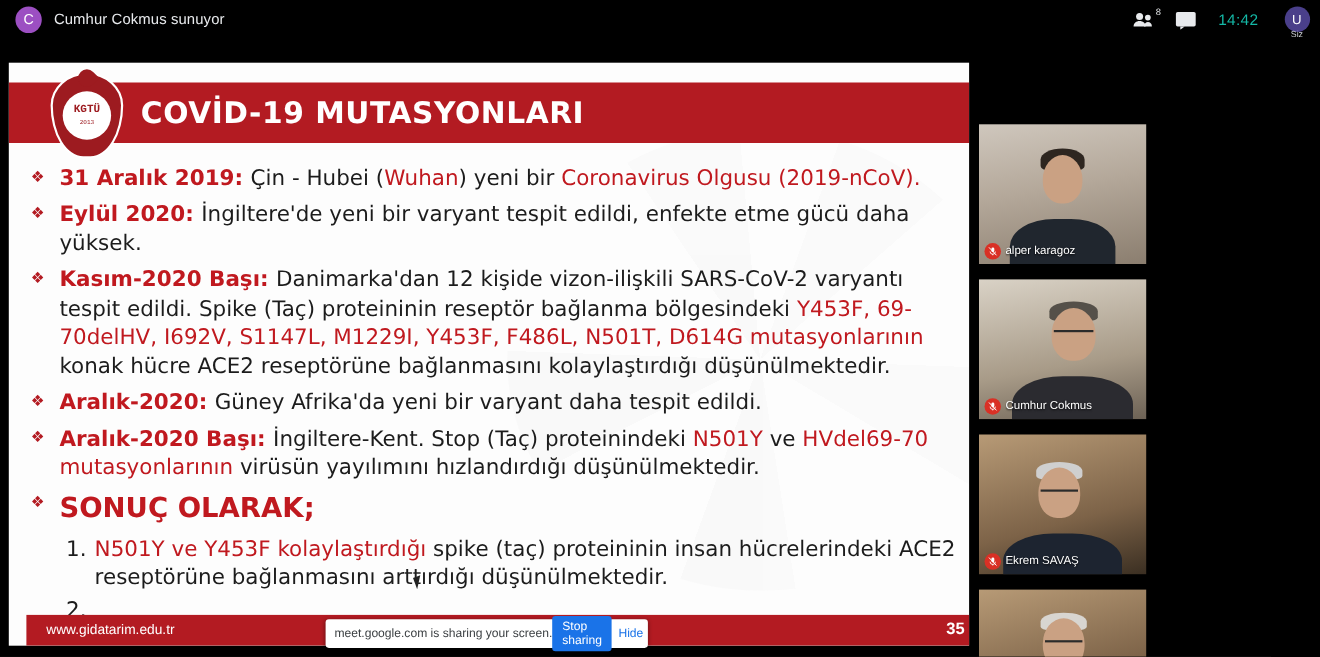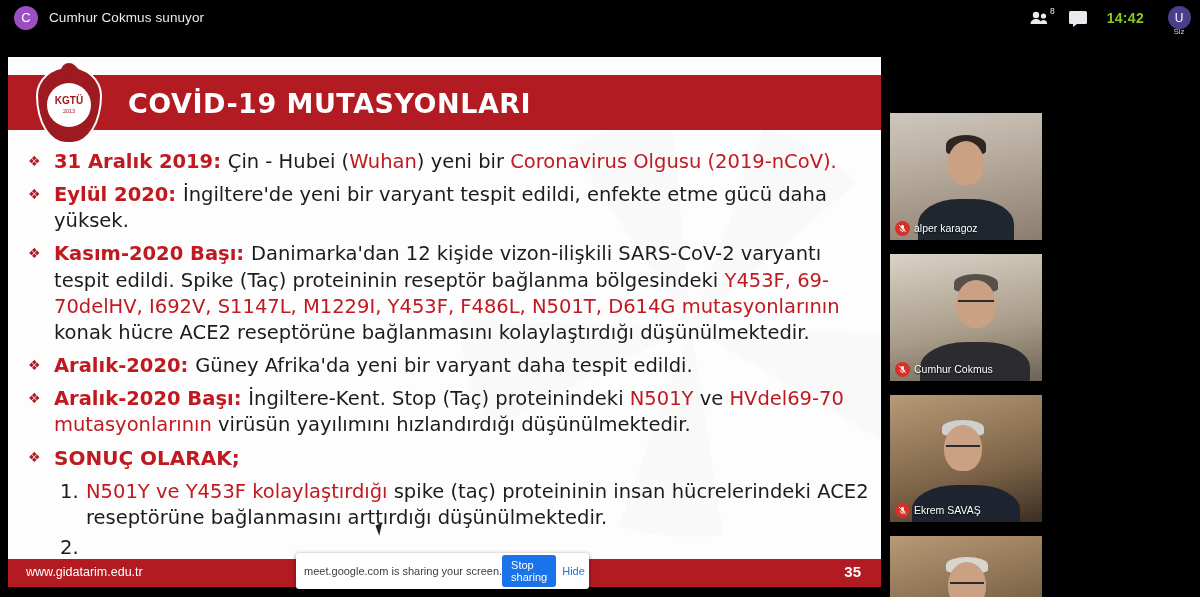--- a/index.html
+++ b/index.html
@@ -60,25 +60,24 @@
     position: relative;
   }
   .tb-icon svg { display: block; }
   .participants-count {
     position: absolute;
     top: 6px; right: 4px;
     font-size: 8.5px;
     color: #e8eaed;
   }
   .clock {
-    color: #84cc16;
+    color: #14b8a6;
     font-size: 14px;
     margin: 0 14px 0 10px;
     letter-spacing: 0.3px;
-    font-weight: bold;
   }
   .self-tile {
     width: 42px; height: 35px;
     display: flex; flex-direction: column;
     align-items: center; justify-content: center;
     position: relative;
   }
   .self-avatar {
     width: 23px; height: 23px;
     border-radius: 50%;
@@ -133,21 +132,21 @@
     font-size: 27px;
     font-weight: bold;
     letter-spacing: 0.5px;
     font-family: "DejaVu Sans", sans-serif;
   }
   .logo {
     position: absolute;
     left: 28px; top: 4px;
     width: 76px; height: 88px;
     display: flex; flex-direction: column;
-    align-items: flex-start; justify-content: center;
+    align-items: flex-end; justify-content: center; font-family: Liberation Mono, monospace;
   }
   .logo-shield {
     width: 62px; height: 74px;
     background: #9d1b20;
     border-radius: 50% 50% 45% 45% / 38% 38% 62% 62%;
     border: 2px solid #fff;
     position: relative;
     display: flex; flex-direction: column;
     align-items: center; justify-content: center;
   }
@@ -201,41 +200,41 @@
     padding-left: 4px;
   }
   .bullet-text { flex: 1 1 auto; }
   .red { color: #c0191f; margin-top: 26px; }
   .redb { color: #c0191f; font-weight: bold; }
   .dark { color: #1c1c1c; }
 
   .sonuc {
     color: #c0191f;
     font-weight: bold;
-    font-size: 20px;
+    font-size: 25px;
   }
   .numlist {
     margin: 4px 0 0 0;
     padding-left: 62px;
     list-style: none;
   }
   .numlist li {
     position: relative;
     margin-bottom: 4px;
   }
   .numlist .num {
     position: absolute;
     left: -26px;
     color: #1c1c1c;
     font-weight: normal;
   }
 
   .slide-footer {
     position: absolute;
-    left: 0; bottom: 0;
+    left: 16px; bottom: 0;
     width: 873px; height: 28px;
     background: #b31b22;
     color: #fff;
   }
   .footer-url {
     position: absolute;
     left: 18px; top: 6px;
     font-size: 12.5px;
   }
   .footer-page {
@@ -253,21 +252,21 @@
     border-left: 7px solid #222;
     border-right: 5px solid transparent;
     border-bottom: 11px solid transparent;
     transform: rotate(-20deg);
   }
 
   
   .sharebar {
     position: absolute;
     left: 296px; bottom: 8px;
-    width: 293px; height: 36px;
+    width: 293px; height: 26px;
     background: #fff;
     border-radius: 3px;
     box-shadow: 0 1px 4px rgba(0,0,0,0.45);
     display: flex;
     align-items: center;
     font-family: "Liberation Sans", sans-serif;
   }
   .share-text {
     font-size: 11px;
     color: #3c4043;

